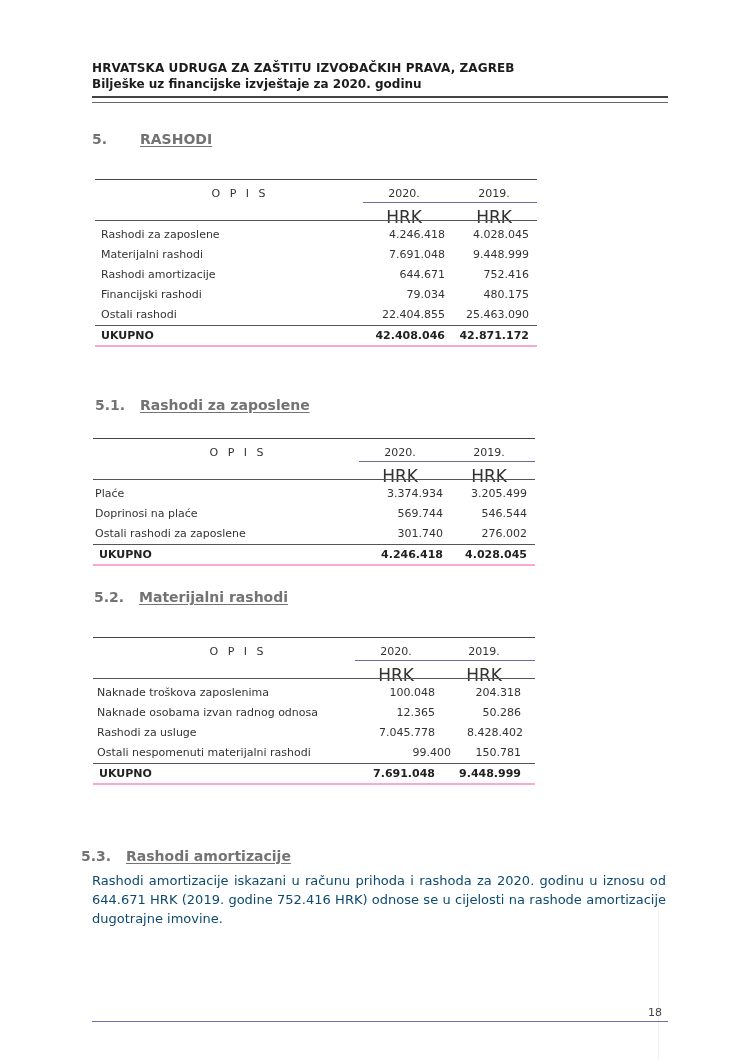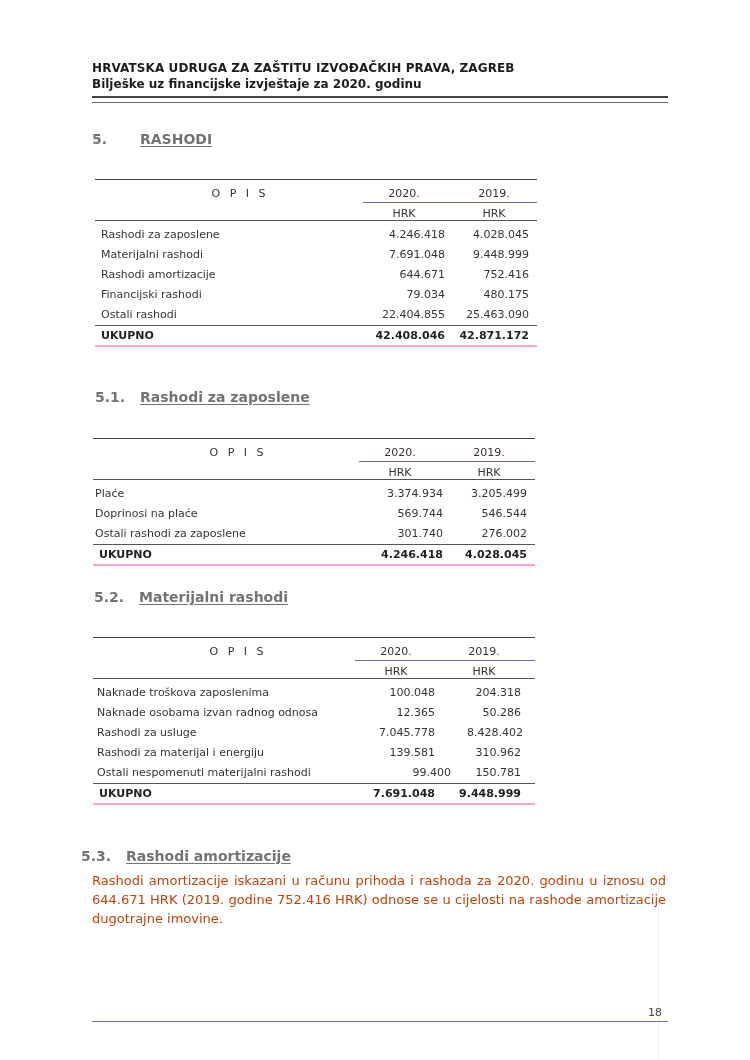--- a/index.html
+++ b/index.html
@@ -15,32 +15,32 @@
     .hrule2 { position: absolute; left: 92px; top: 102px; width: 576px; height: 1px; background: #666; }
 
     .section-title { position: absolute; font-size: 14px; font-weight: bold; color: #737373; }
     .section-title .num { display: inline-block; }
     .section-title .txt { text-decoration: underline; text-underline-offset: 2px; }
 
     .tbl { position: absolute; left: 95px; width: 442px; font-size: 11px; color: #333; }
     .tbl .topline { position: absolute; left: 0; top: 0; width: 442px; height: 1px; background: #444; }
     .tbl .opis { position: absolute; left: 0; top: 8px; width: 290px; text-align: center; letter-spacing: 3px; font-size: 11px; color: #333; }
     .tbl .yr { position: absolute; top: 8px; width: 78px; text-align: center; font-size: 11px; }
-    .tbl .cur { position: absolute; top: 28px; width: 78px; text-align: center; font-size: 11px; }
+    .tbl .cur { position: absolute; top: 28px; width: 78px; text-align: center; font-size: 17px; }
     .tbl .yrline { position: absolute; top: 23px; height: 1px; background: #6a6aa0; }
     .tbl .hdrline { position: absolute; left: 0; top: 41px; width: 442px; height: 1px; background: #555; }
     .tbl .rows { position: absolute; left: 0; top: 46px; width: 442px; }
     .tbl .row { position: relative; height: 20px; line-height: 20px; }
     .tbl .row .lbl { position: absolute; left: 6px; }
     .tbl .row .v1 { position: absolute; right: 92px; text-align: right; }
     .tbl .row .v2 { position: absolute; right: 8px; text-align: right; }
     .tbl .row.last { border-bottom: 1px solid #555; }
     .tbl .row.total { font-weight: bold; color: #222; border-bottom: 2px solid #f9a8d4; height: 19px; line-height: 20px; }
 
-    .para { position: absolute; left: 92px; top: 871px; width: 574px; font-size: 13px; line-height: 19px; color: #c2410c; text-align: justify; }
+    .para { position: absolute; left: 92px; top: 871px; width: 574px; font-size: 13px; line-height: 19px; color: #0c4a6e; text-align: justify; }
     .footline { position: absolute; left: 92px; top: 1021px; width: 576px; height: 1px; background: #7070a8; }
     .pagenum { position: absolute; left: 648px; top: 1006px; font-size: 11px; color: #444; }
     .vline { position: absolute; left: 658px; top: 880px; width: 1px; height: 180px; background: #f0f0f0; }
   </style>
 </head>
 <body>
 
 <div class="page">
 
   <div class="header">
@@ -91,21 +91,21 @@
       </div>
       <div class="row total">
         <span class="lbl">UKUPNO</span>
         <span class="v1">42.408.046</span>
         <span class="v2">42.871.172</span>
       </div>
     </div>
   </div>
 
   <div class="section-title" style="left:95px; top:389px;">
-    <span class="num" style="width:45px;">5.1.</span><span class="txt">Rashodi za zaposlene</span>
+    <span class="num" style="width:45px;margin-top:8px;">5.1.</span><span class="txt">Rashodi za zaposlene</span>
   </div>
 
   <div class="tbl" style="left:93px; top:438px; height:130px;">
     <div class="topline"></div>
     <div class="opis">O P I S</div>
     <div class="yr" style="left:268px;">2020.</div>
     <div class="yr" style="left:357px;">2019.</div>
     <div class="yrline" style="left:266px; width:176px;"></div>
     <div class="cur" style="left:268px;">HRK</div>
     <div class="cur" style="left:357px;">HRK</div>
@@ -156,25 +156,20 @@
       <div class="row">
         <span class="lbl" style="left:4px;">Naknade osobama izvan radnog odnosa</span>
         <span class="v1" style="right:100px;">12.365</span>
         <span class="v2" style="right:14px;">50.286</span>
       </div>
       <div class="row">
         <span class="lbl" style="left:4px;">Rashodi za usluge</span>
         <span class="v1" style="right:100px;">7.045.778</span>
         <span class="v2" style="right:12px;text-align:right;">8.428.402</span>
       </div>
-      <div class="row">
-        <span class="lbl" style="left:4px;">Rashodi za materijal i energiju</span>
-        <span class="v1" style="right:100px;">139.581</span>
-        <span class="v2" style="right:14px;">310.962</span>
-      </div>
       <div class="row last">
         <span class="lbl" style="left:4px;">Ostali nespomenuti materijalni rashodi</span>
         <span class="v1" style="right:84px;">99.400</span>
         <span class="v2" style="right:14px;">150.781</span>
       </div>
       <div class="row total">
         <span class="lbl" style="left:6px;">UKUPNO</span>
         <span class="v1" style="right:100px;">7.691.048</span>
         <span class="v2" style="right:14px;">9.448.999</span>
       </div>

